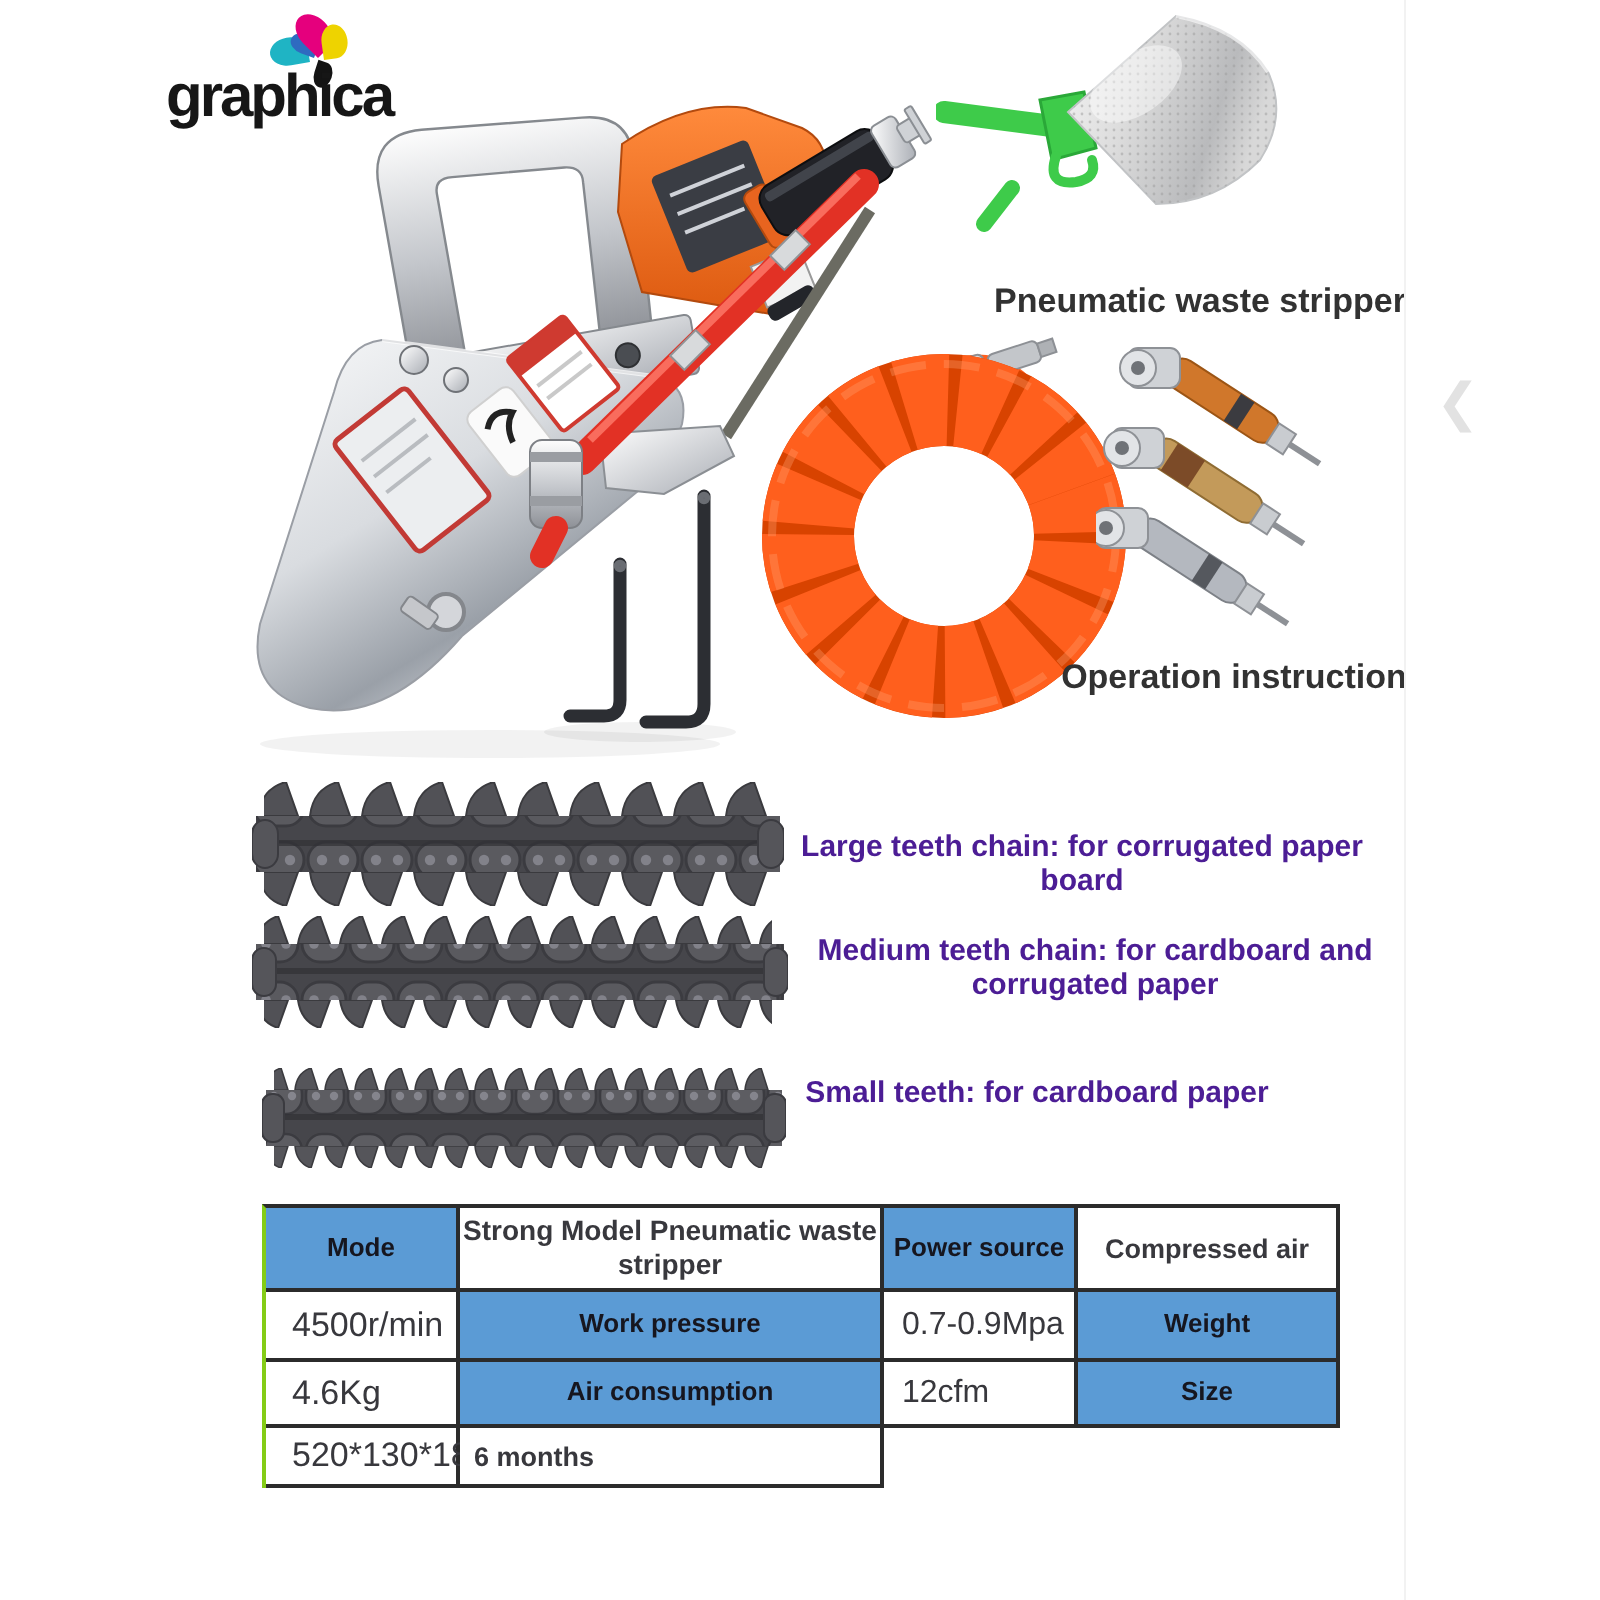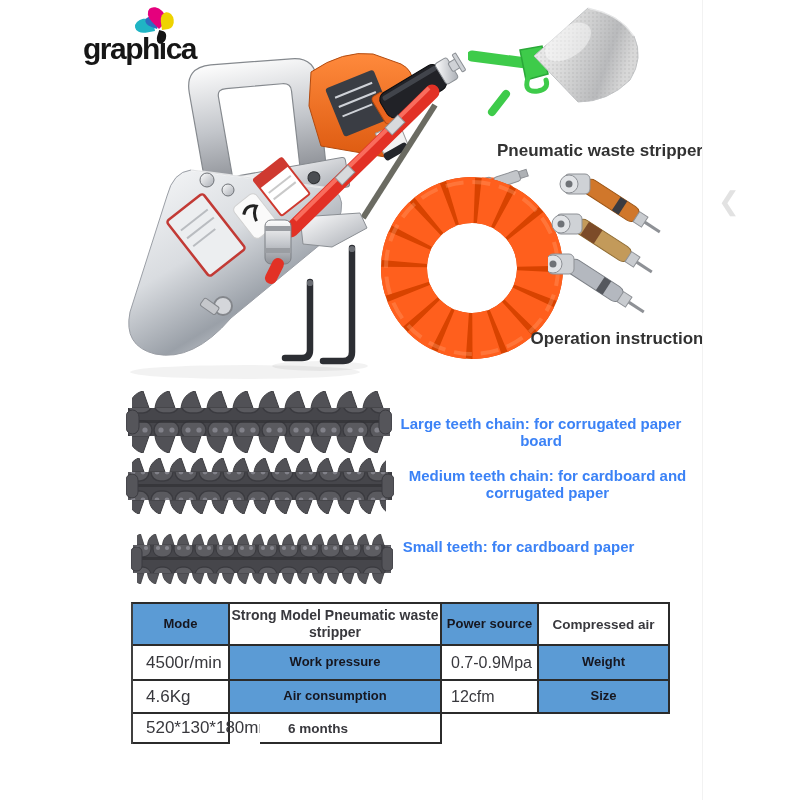--- a/index.html
+++ b/index.html
@@ -16,40 +16,40 @@
   .p-blue{left:74px;top:9px;width:10px;height:14px;background:#2f6bc0;transform:rotate(-70deg);}
   .p-magenta{left:76px;top:2px;width:15px;height:21px;background:#e5007d;transform:rotate(-45deg);}
   .p-yellow{left:79px;top:7px;width:13px;height:17px;background:#eed300;transform:rotate(-8deg);}
   .p-drop{left:74px;top:25px;width:9px;height:13px;background:#141414;
           border-radius:0 50% 50% 50%;transform:rotate(18deg);}
 
   
   .caption{color:#323232;font-size:17px;font-weight:600;text-align:center;}
   .cap-pneumatic{left:478px;top:141px;width:244px;}
   .cap-operation{left:497px;top:329px;width:240px;}
-  .red-label{color:#3b82f6;font-size:15px;font-weight:700;text-align:center;line-height:17px;}
+  .red-label{color:#4c1d95;font-size:15px;font-weight:700;text-align:center;line-height:17px;}
   .red1{left:390px;top:415px;width:302px;}
   .red2{left:395px;top:467px;width:305px;}
   .red3{left:366px;top:538px;width:305px;}
 
   
   .spec{left:131px;top:602px;width:537px;display:grid;
         grid-template-columns:97px 212px 97px 131px;
         grid-template-rows:42px 35px 33px 30px;
-        border-top:2px solid #2b2b2b;border-left:2px solid #404040;}
+        border-top:2px solid #2b2b2b;border-left:2px solid #84cc16;}
   .cell{border-right:2px solid #2b2b2b;border-bottom:2px solid #2b2b2b;
         display:flex;align-items:center;box-sizing:border-box;}
   .c-lbl{background:#5b9bd5;font-weight:700;font-size:13px;color:#16161f;
          justify-content:center;text-align:center;line-height:1.15;padding:0 1px;}
   .c-val{background:#ffffff;font-size:17px;color:#38383d;padding-left:13px;}
   .c-val.center{justify-content:center;padding-left:0;font-size:14px;
                 font-weight:600;text-align:center;line-height:1.25;}
   .c-val.v2{font-size:16px;padding-left:9px;}
   .c-val.semib{font-weight:600;font-size:13.5px;justify-content:center;padding-left:0;}
-  .c-val.months{font-weight:600;font-size:13.5px;padding-left:28px;margin-left:30px;}
+  .c-val.months{font-weight:600;font-size:13.5px;padding-left:7px;}
 
   
   .divider{left:702px;top:0;width:1px;height:800px;background:#f2f2f2;}
   .chev{left:718px;top:186px;font-size:26px;color:#e2e2e2;cursor:pointer;user-select:none;}
 </style>
 </head>
 <body>
 
 <div class="abs logo">
   <span class="petal p-teal"></span>

